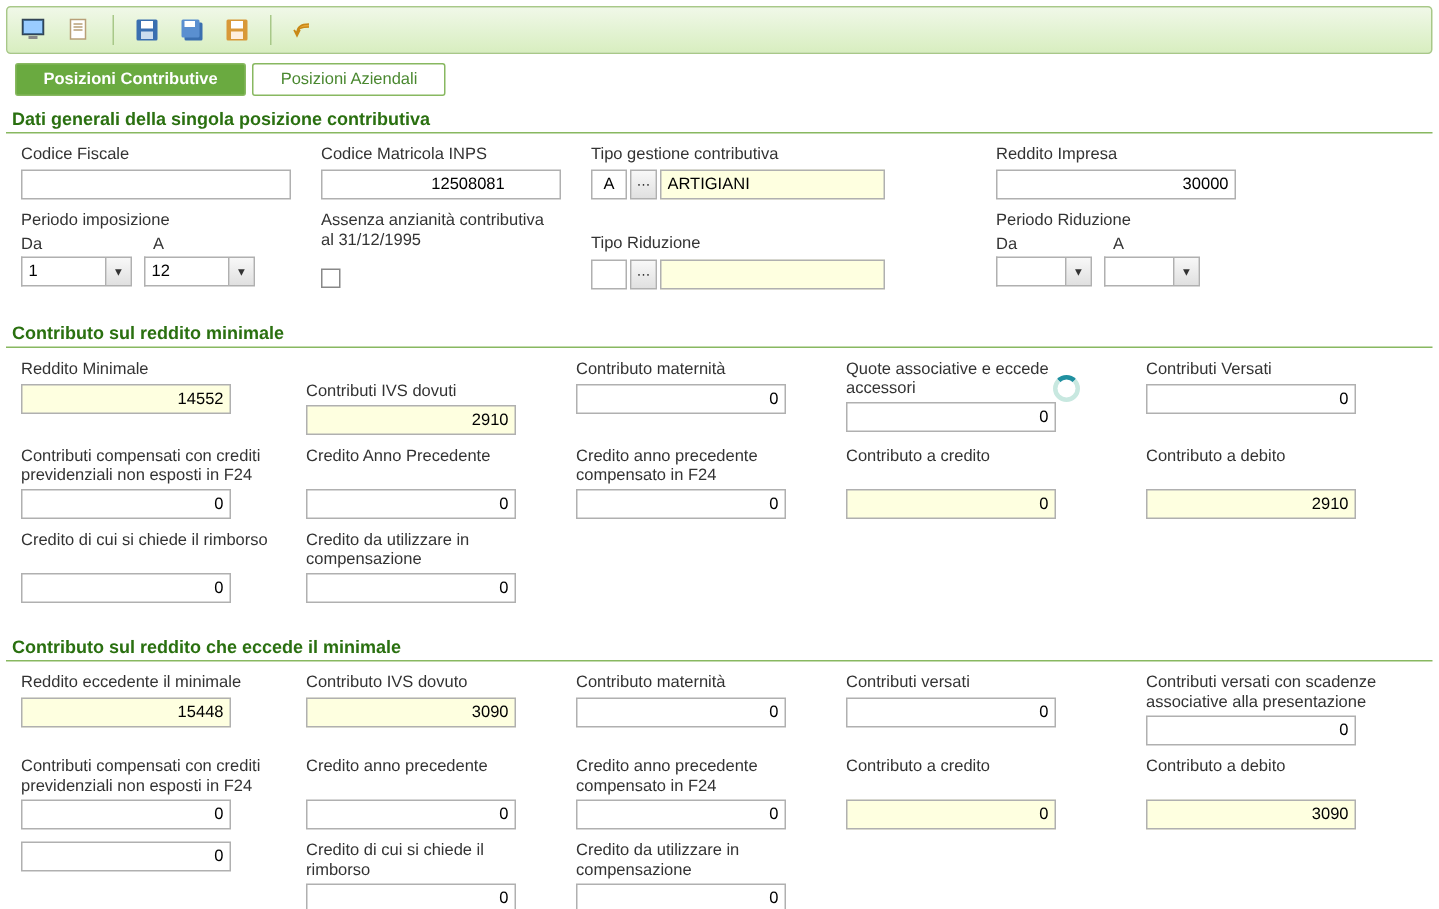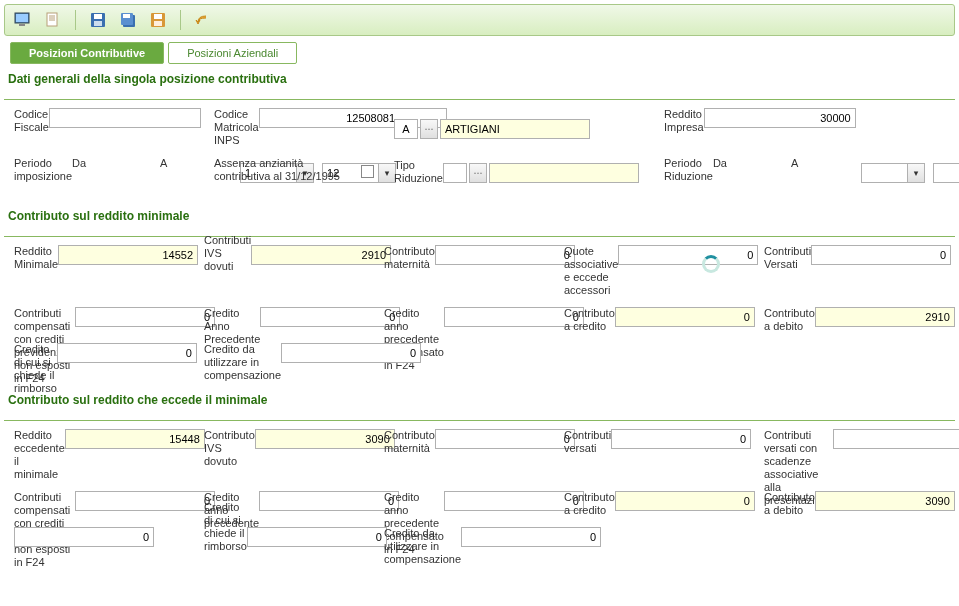--- a/index.html
+++ b/index.html
@@ -55,34 +55,34 @@
 .tab.active {
   background: #6aaa40;
   color: #ffffff;
   font-weight: bold;
 }
 .section-title {
   color: #2a7010;
   font-weight: bold;
   font-size: 12px;
   border-bottom: 1px solid #88b860;
-  padding: 4px 2px 13px 4px;
+  padding: 4px 2px 2px 4px;
   margin-bottom: 6px;
 }
 .form-area {
   padding: 2px 10px 10px 10px;
 }
 .row {
   display: flex;
   gap: 20px;
   margin-bottom: 8px;
 }
 .field {
   display: flex;
-  flex-direction: row;
+  flex-direction: column;
 }
 .field-label {
   color: #333;
   font-size: 11px;
   margin-bottom: 2px;
   min-height: 14px;
   line-height: 13px;
 }
 .sublabel-row {
   display: flex;
@@ -198,20 +198,21 @@
   <div class="row">
     <div class="field" style="width:180px">
       <span class="field-label">Codice Fiscale</span>
       <input type="text" value="" style="">
     </div>
     <div class="field" style="width:160px">
       <span class="field-label">Codice Matricola INPS</span>
       <input type="text" style="text-align: center; padding-left: 40px;" value="12508081">
     </div>
     <div class="field" style="width:210px">
+      <span class="field-label">Tipo gestione contributiva</span>
       <div style="display:flex;align-items:center">
         <input type="text" style="width: 24px; text-align: center;" value="A">
         <div class="lookup-btn">⋯</div>
         <input type="text" class="readonly" style="width: 150px;" value="ARTIGIANI">
       </div>
     </div>
     <div class="field" style="width:160px;margin-left:40px">
       <span class="field-label">Reddito Impresa</span>
       <input type="text" class="num" value="30000" style="">
     </div>

